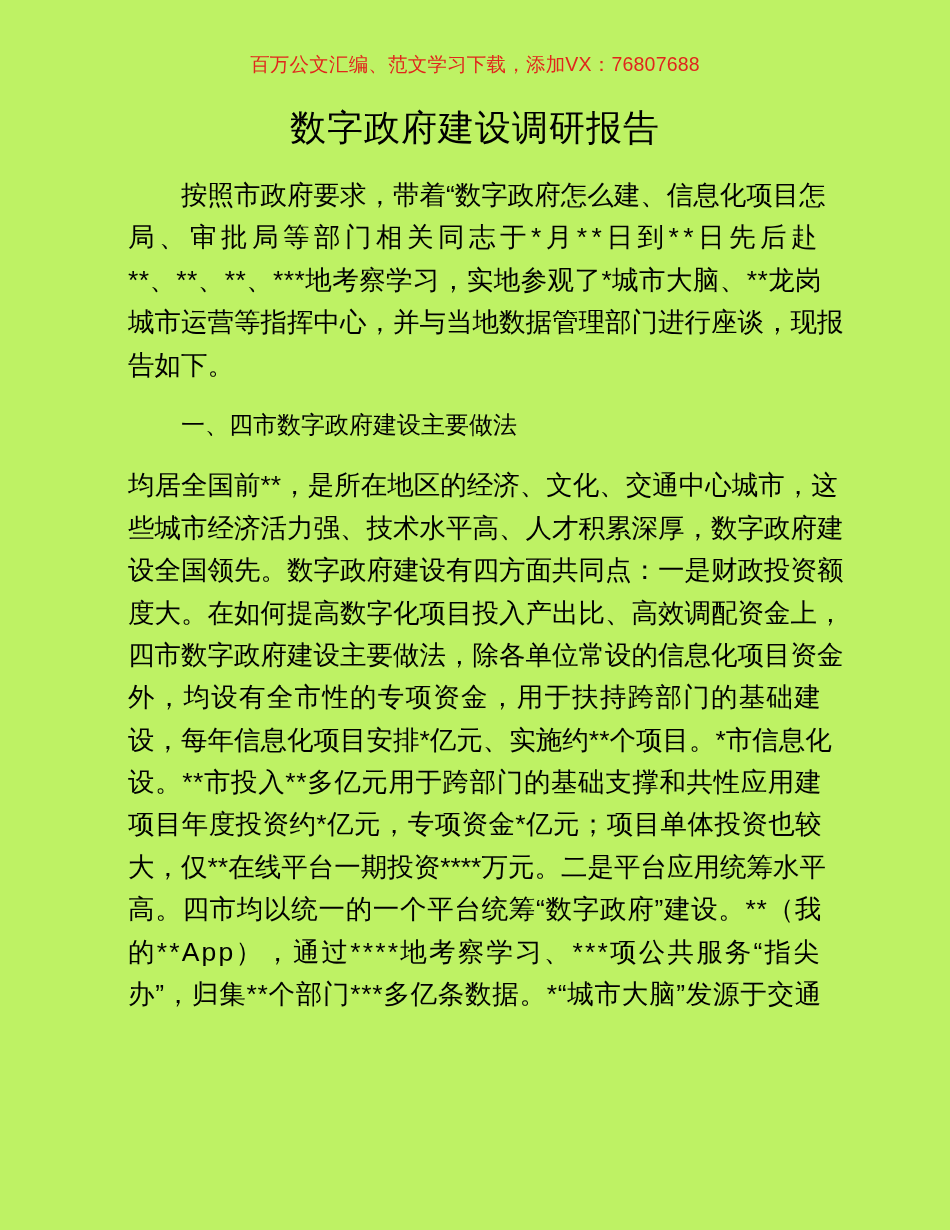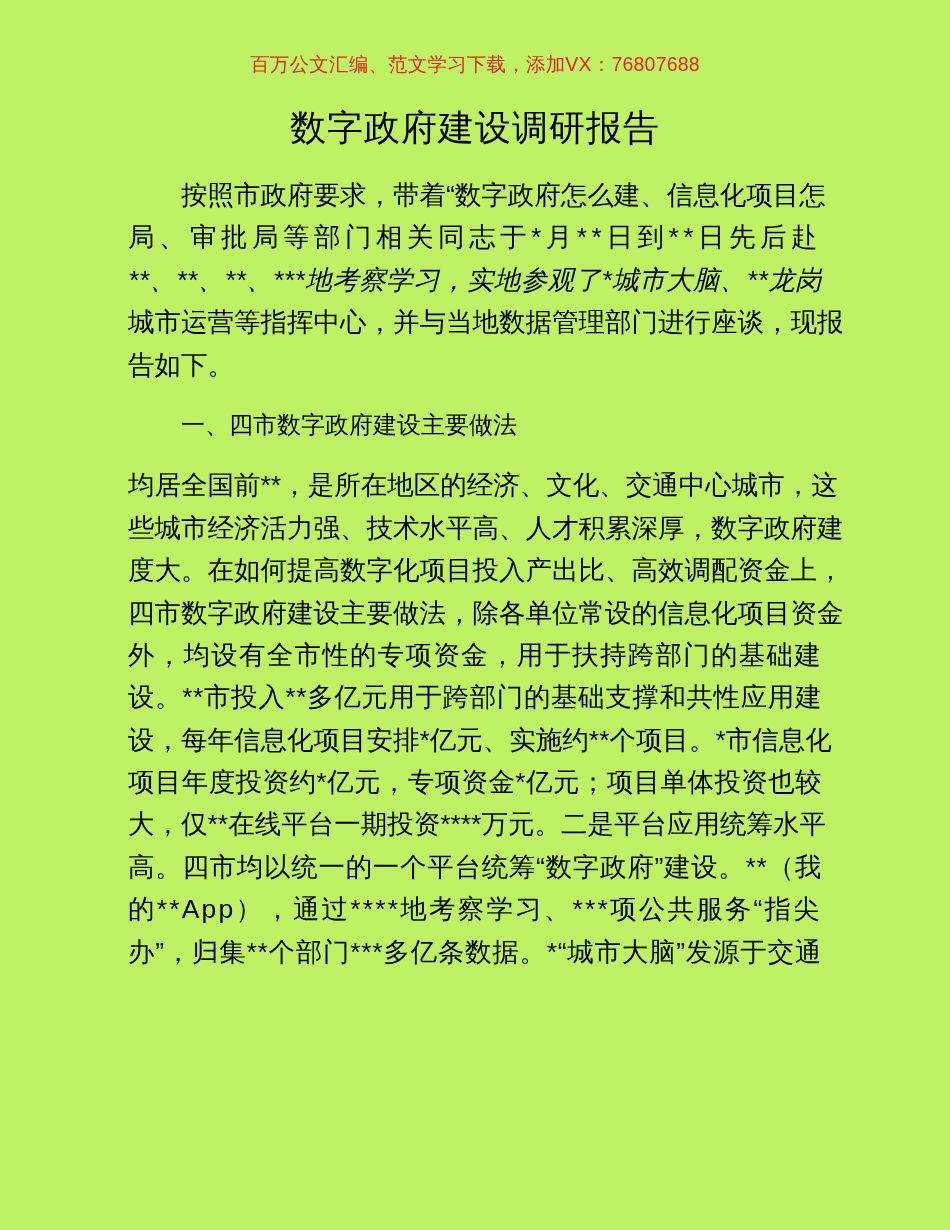--- a/index.html
+++ b/index.html
@@ -114,39 +114,40 @@
 
   <div class="doc-body">
 
     <h1 class="doc-title">数字政府建设调研报告</h1>
 
     <div class="spacer-sm"></div>
 
     <div class="para">
       <div class="line just indent"><span>按照市政府要求，带着“数字政府怎么建、信息化项目怎</span></div>
       <div class="line just"><span style="letter-spacing: 4.49688px; margin-right: -4.49688px;">局、审批局等部门相关同志于*月**日到**日先后赴</span></div>
-      <div class="line just"><span style="letter-spacing: 0.416193px; margin-right: -0.416193px; font-style: italic;">**、**、**、***地考察学习，实地参观了*城市大脑、**龙岗</span></div>
+      <div class="line just"><span style="letter-spacing: 0.416193px; margin-right: -0.416193px;">**、**、**、***地考察学习，实地参观了*城市大脑、**龙岗</span></div>
       <div class="line just"><span>城市运营等指挥中心，并与当地数据管理部门进行座谈，现报</span></div>
       <div class="line flush"><span>告如下。</span></div>
     </div>
 
     <div class="spacer-md"></div>
 
     <div class="section-head">一、四市数字政府建设主要做法</div>
 
     <div class="spacer-md"></div>
 
     <div class="para">
       <div class="line just"><span>均居全国前**，是所在地区的经济、文化、交通中心城市，这</span></div>
       <div class="line just"><span>些城市经济活力强、技术水平高、人才积累深厚，数字政府建</span></div>
+      <div class="line just"><span>设全国领先。数字政府建设有四方面共同点：一是财政投资额</span></div>
       <div class="line just"><span>度大。在如何提高数字化项目投入产出比、高效调配资金上，</span></div>
       <div class="line just"><span>四市数字政府建设主要做法，除各单位常设的信息化项目资金</span></div>
       <div class="line just"><span style="letter-spacing: 1.26px; margin-right: -1.26px;">外，均设有全市性的专项资金，用于扶持跨部门的基础建</span></div>
+      <div class="line just"><span>设，每年信息化项目安排*亿元、实施约**个项目。*市信息化</span></div>
       <div class="line just"><span style="letter-spacing: 0.597656px; margin-right: -0.597656px;">设。**市投入**多亿元用于跨部门的基础支撑和共性应用建</span></div>
-      <div class="line just"><span>设，每年信息化项目安排*亿元、实施约**个项目。*市信息化</span></div>
       <div class="line just"><span style="letter-spacing: 0.402199px; margin-right: -0.402199px;">项目年度投资约*亿元，专项资金*亿元；项目单体投资也较</span></div>
       <div class="line just"><span>大，仅**在线平台一期投资****万元。二是平台应用统筹水平</span></div>
       <div class="line just"><span style="letter-spacing: 0.704241px; margin-right: -0.704241px;">高。四市均以统一的一个平台统筹“数字政府”建设。**（我</span></div>
       <div class="line just"><span style="letter-spacing: 2.2001px; margin-right: -2.2001px;">的**App），通过****地考察学习、***项公共服务“指尖</span></div>
       <div class="line just"><span style="letter-spacing: 0.730343px; margin-right: -0.730343px;">办”，归集**个部门***多亿条数据。*“城市大脑”发源于交通</span></div>
     </div>
 
   </div>
 </div>
 

